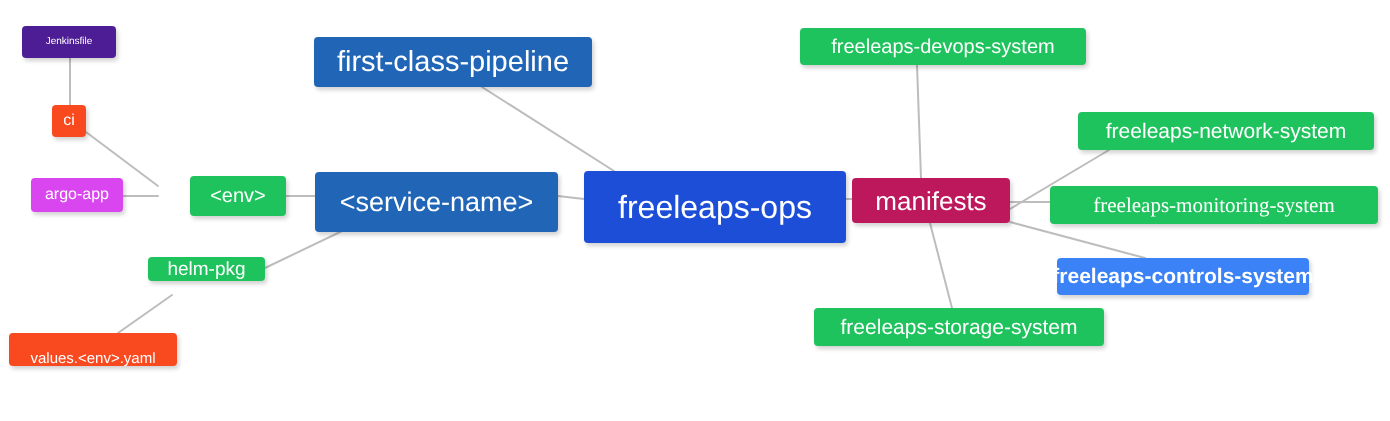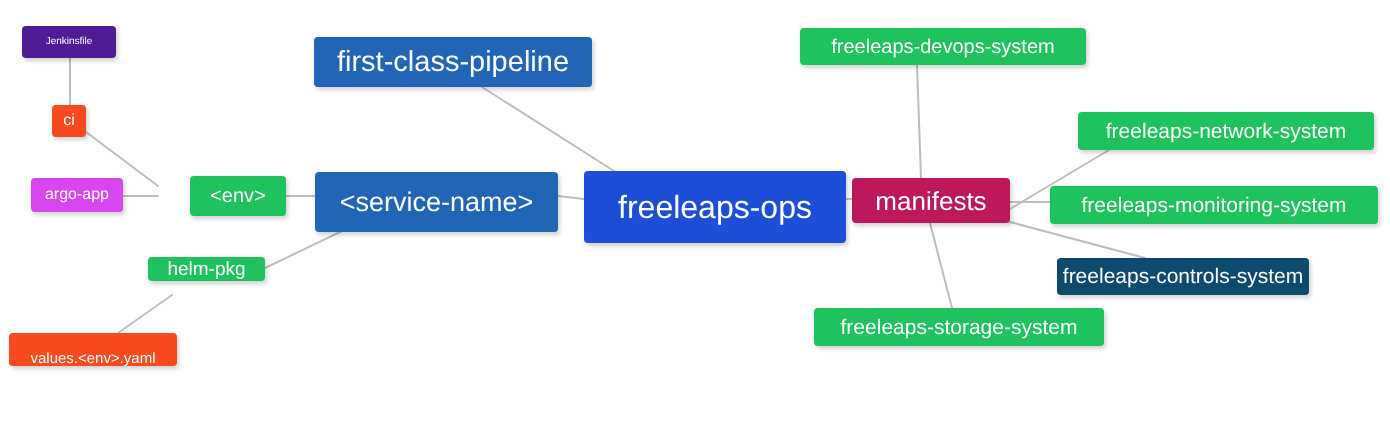--- a/index.html
+++ b/index.html
@@ -93,23 +93,23 @@
       </div>
       <div class="node" style="left: 852px; top: 178px; width: 158px; height: 45px; background: #be185d; color: rgb(255, 255, 255); font-size: 26px;">
         <span class="node-label">manifests</span>
       </div>
       <div class="node" style="left: 800px; top: 28px; width: 286px; height: 37px; background: rgb(31, 195, 93); color: rgb(255, 255, 255); font-size: 20px;">
         <span class="node-label">freeleaps-devops-system</span>
       </div>
       <div class="node" style="left: 1054px; top: 112px; width: 296px; height: 38px; background: rgb(31, 195, 93); color: rgb(255, 255, 255); font-size: 21px; margin-left: 24px;">
         <span class="node-label">freeleaps-network-system</span>
       </div>
-      <div class="node" style="left: 1050px; top: 186px; width: 328px; height: 38px; background: rgb(31, 195, 93); color: rgb(255, 255, 255); font-size: 21px;">
+      <div class="node" style="left: 1050px; top: 186px; width: 328px; height: 38px; background: rgb(31, 195, 93); color: rgb(255, 255, 255); font-size: 21px; font-family: Liberation Serif, serif;">
         <span class="node-label">freeleaps-monitoring-system</span>
       </div>
-      <div class="node" style="left: 1057px; top: 258px; width: 252px; height: 37px; background: #0c4a6e; color: rgb(255, 255, 255); font-size: 21px;">
+      <div class="node" style="left: 1057px; top: 258px; width: 252px; height: 37px; background: #3b82f6; color: rgb(255, 255, 255); font-size: 21px; font-weight: bold;">
         <span class="node-label">freeleaps-controls-system</span>
       </div>
       <div class="node" style="left: 814px; top: 308px; width: 290px; height: 38px; background: rgb(31, 195, 93); color: rgb(255, 255, 255); font-size: 21px;">
         <span class="node-label">freeleaps-storage-system</span>
       </div>
     </div>
 </div>
 
 </body></html>

